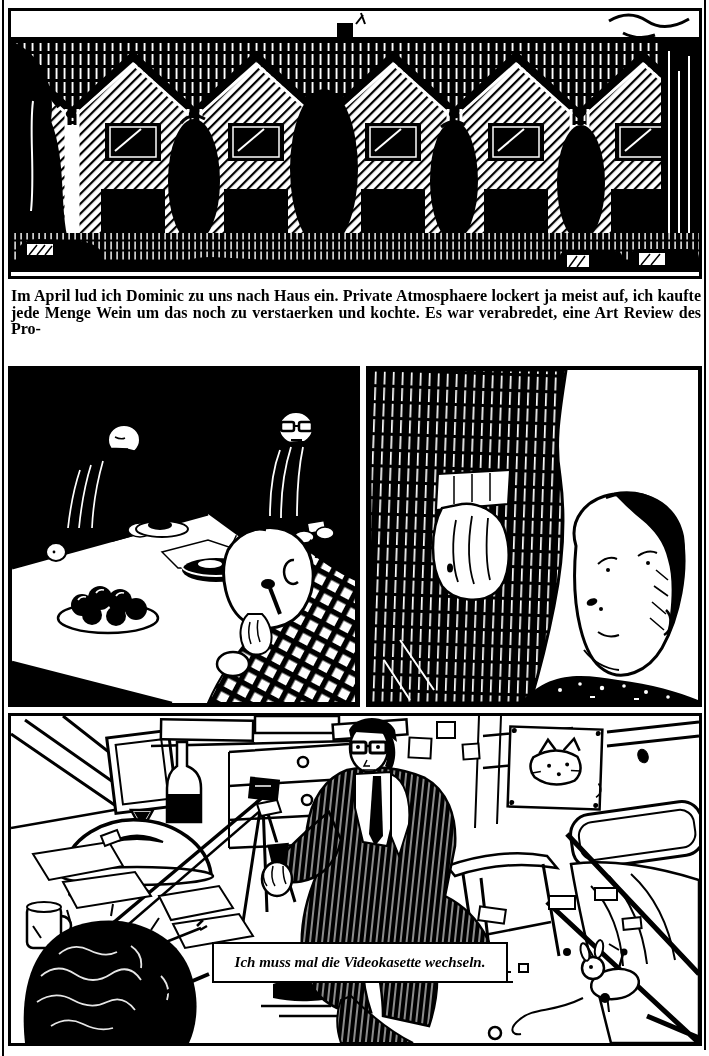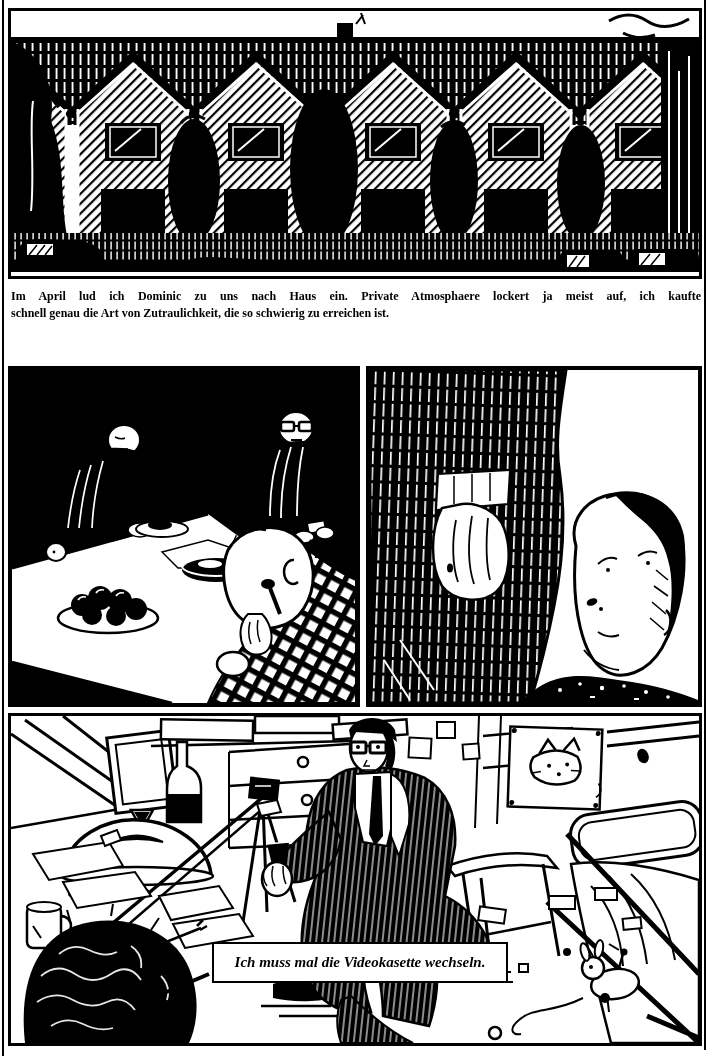--- a/index.html
+++ b/index.html
@@ -8,21 +8,21 @@
   .edge-line{position:absolute;top:0;width:2px;height:1056px;background:#000;}
   .edge-line.left{left:2px;}
   .edge-line.right{left:704px;height:1050px;}
   .panel{position:absolute;box-sizing:border-box;border:3px solid #000;background:#14532d;overflow:hidden;}
   #top-panel{left:8px;top:8px;width:694px;height:271px;}
   #mid-left-panel{left:8px;top:366px;width:352px;height:341px;border-width:4px;background:#000;}
   #mid-right-panel{left:366px;top:366px;width:336px;height:341px;border-width:4px;}
   #bottom-panel{left:8px;top:713px;width:694px;height:333px;}
   .panel svg{display:block;width:100%;height:100%;}
   #narration{position:absolute;left:11px;top:288px;width:690px;
-             font-size:12px;line-height:16.5px;font-weight:bold;letter-spacing:0;}
+             font-size:16px;line-height:16.5px;font-weight:bold;letter-spacing:0;}
   .nline{text-align:justify;text-align-last:justify;white-space:normal;}
   .nline.last{text-align-last:left;}
   #caption-box{position:absolute;left:201px;top:226px;width:292px;height:37px;
                border:2.5px solid #000;background:#fff;display:flex;align-items:center;
                justify-content:center;font-style:italic;font-weight:bold;font-size:15px;
                font-family:"Liberation Serif",serif;}
 </style>
 </head>
 <body>
 
@@ -104,21 +104,21 @@
         <rect x="618" y="238" width="70" height="28" rx="9" fill="#000"></rect>
         <rect x="628" y="242" width="26" height="12" fill="#fff"></rect>
         <path d="M630,254 l9,-11 M640,254 l9,-11" stroke="#000" stroke-width="1.5"></path>
         <rect x="0" y="261" width="688" height="4" fill="#fff"></rect>
       </g>
     </svg>
   </section>
 
   <div id="narration">
     <div class="nline">Im April lud ich Dominic zu uns nach Haus ein. Private Atmosphaere lockert ja meist auf, ich kaufte</div>
-    <div class="nline last">schnell genau die Art von Zutraulichkeit, die so schwierig zu erreichen ist.</div>
+    <div class="nline">jede Menge Wein um das noch zu verstaerken und kochte. Es war verabredet, eine Art Review des Pro-</div>
   </div>
 
   <section class="panel" id="mid-left-panel">
     <svg viewBox="0 0 344 333" preserveAspectRatio="none">
       <defs>
         <pattern id="a-plaid" width="15" height="15" patternTransform="rotate(28)" patternUnits="userSpaceOnUse">
           <rect width="15" height="15" fill="#fff"></rect>
           <rect width="15" height="5.5" fill="#000"></rect>
             <rect width="5.5" height="15" fill="#000"></rect>
         </pattern>

